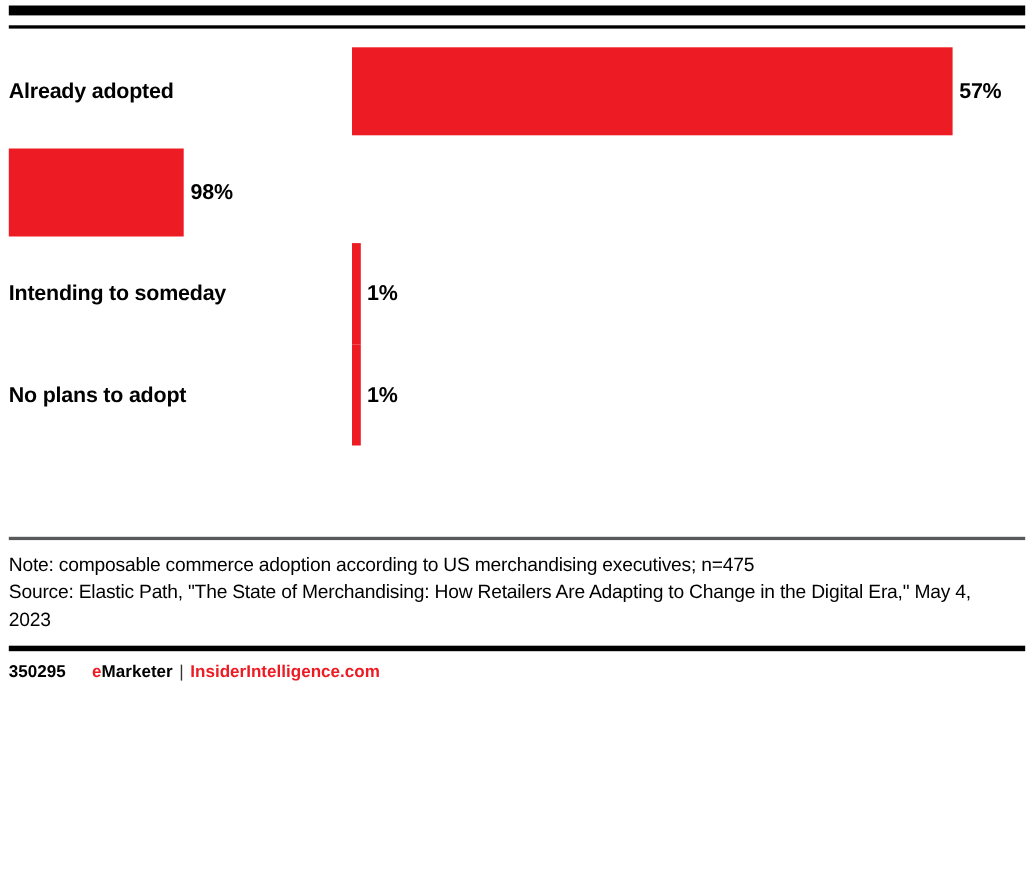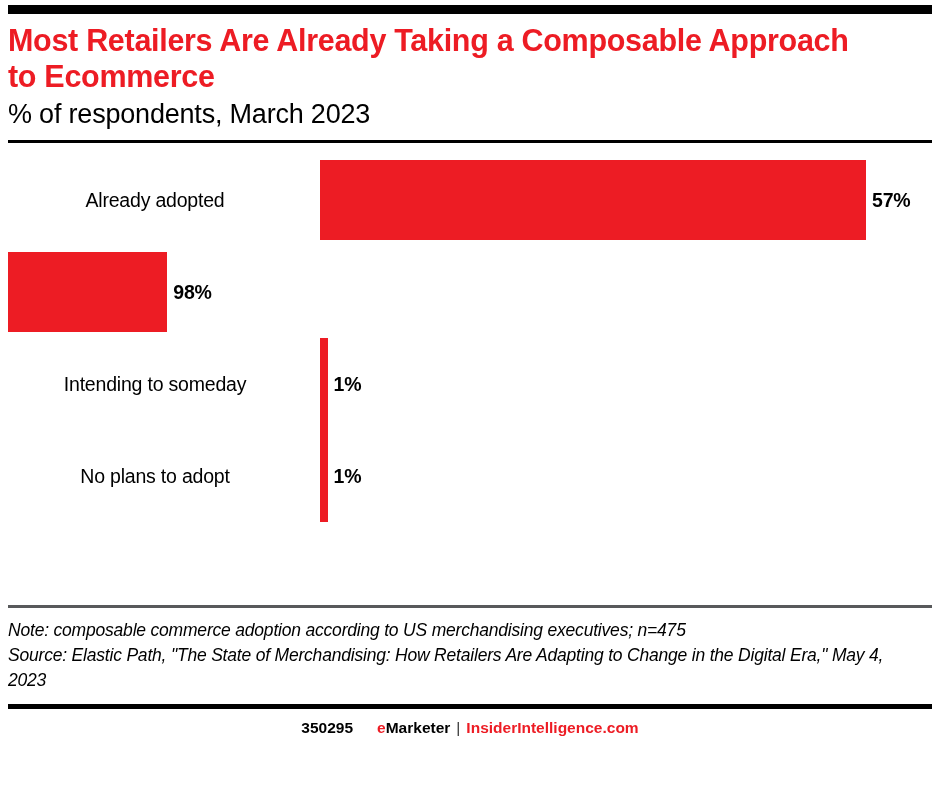--- a/index.html
+++ b/index.html
@@ -67,24 +67,24 @@
 
   .row {
     display: flex;
     align-items: center;
     height: 92px;
   }
 
   .cat-label {
     width: 312px;
     flex: 0 0 312px;
-    text-align: center;
+    text-align: left;
     padding-right: 18px;
     font-size: 19.5px;
-    font-weight: normal;
+    font-weight: bold;
     line-height: 25px;
     letter-spacing: -0.2px;
     color: #000000;
   }
 
   .bar-area {
     flex: 1 1 auto;
     display: flex;
     align-items: center;
     position: relative;
@@ -109,60 +109,56 @@
   
   .note-rule {
     height: 3px;
     background: #58595B;
     margin-top: 2px;
   }
 
   .notes {
     padding-top: 10px;
     font-size: 17.5px;
-    font-style: italic;
     line-height: 25px;
     letter-spacing: -0.2px;
     color: #000000;
   }
   .notes p { max-width: 900px; }
 
   
   .footer-rule {
     height: 5px;
     background: #000000;
     margin-top: 11px;
   }
 
   .footer {
     display: flex;
     align-items: center;
-    justify-content: center;
+    justify-content: flex-start;
     padding-top: 10px;
     font-size: 15.5px;
     font-weight: bold;
+    gap: 24px;
   }
   .chart-id { color: #000000; letter-spacing: 0px; }
-  .brand { white-space: nowrap; margin-left: 24px; }
+  .brand { white-space: nowrap; }
   .brand .e { color: #ED1C24; }
   .brand .marketer { color: #000000; }
   .brand .pipe { color: #333333; padding: 0 6px; font-weight: normal; }
   .brand .ii { color: #ED1C24; }
 </style>
 </head>
 <body>
 
 <div class="page">
 
   <div class="top-rule"></div>
 
-  <div class="header">
-    <div class="title">Most Retailers Are Already Taking a Composable Approach to Ecommerce</div>
-    <div class="subtitle">% of respondents, March 2023</div>
-  </div>
 
   <div class="header-rule"></div>
 
   <div class="chart">
 
     <div class="row">
       <div class="cat-label">Already adopted</div>
       <div class="bar-area">
         <div class="bar" id="bar0" style="width: 546px;"></div>
         <div class="value">57%</div>

